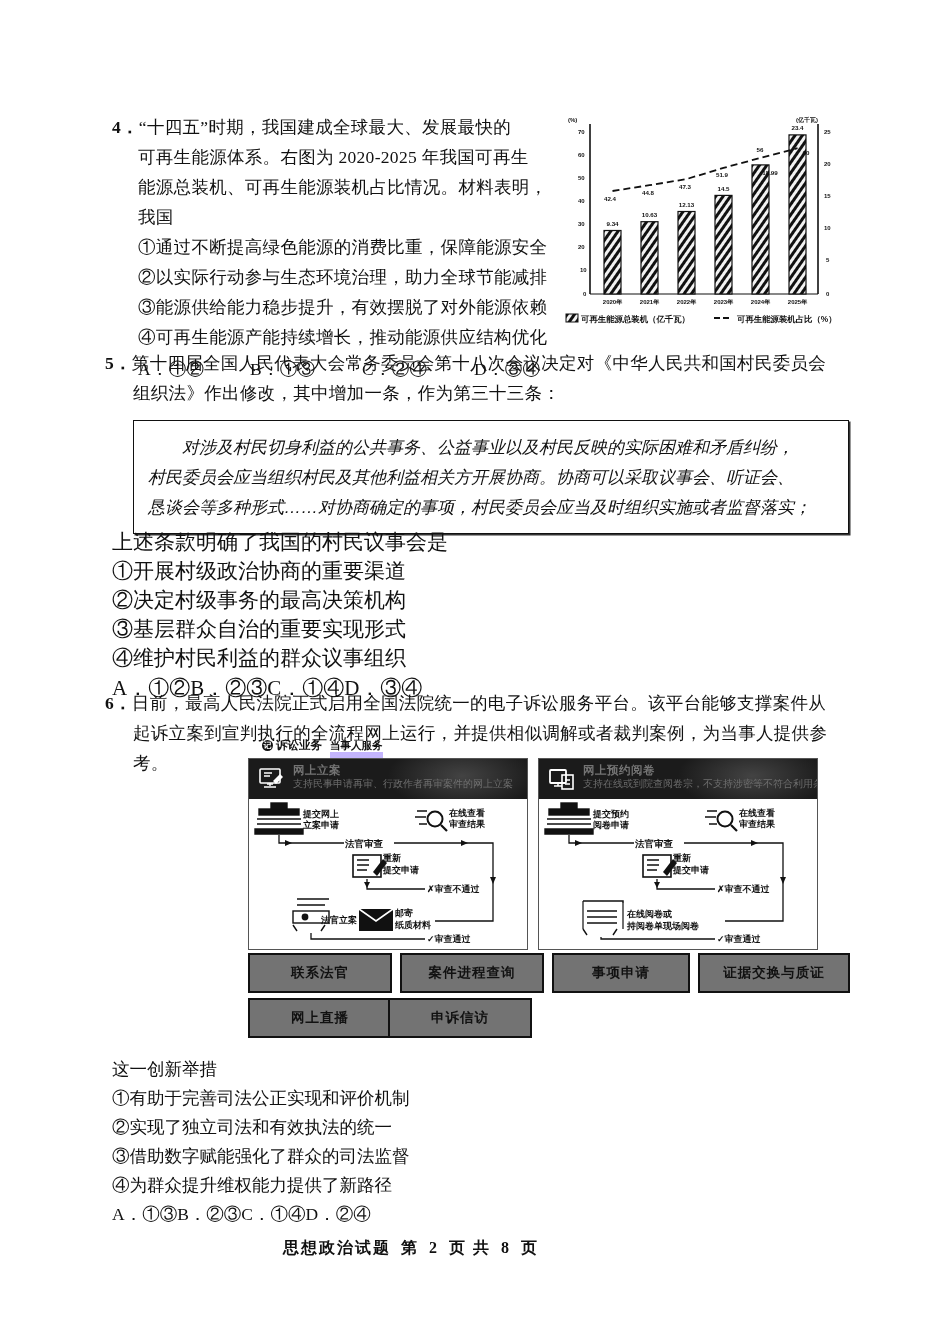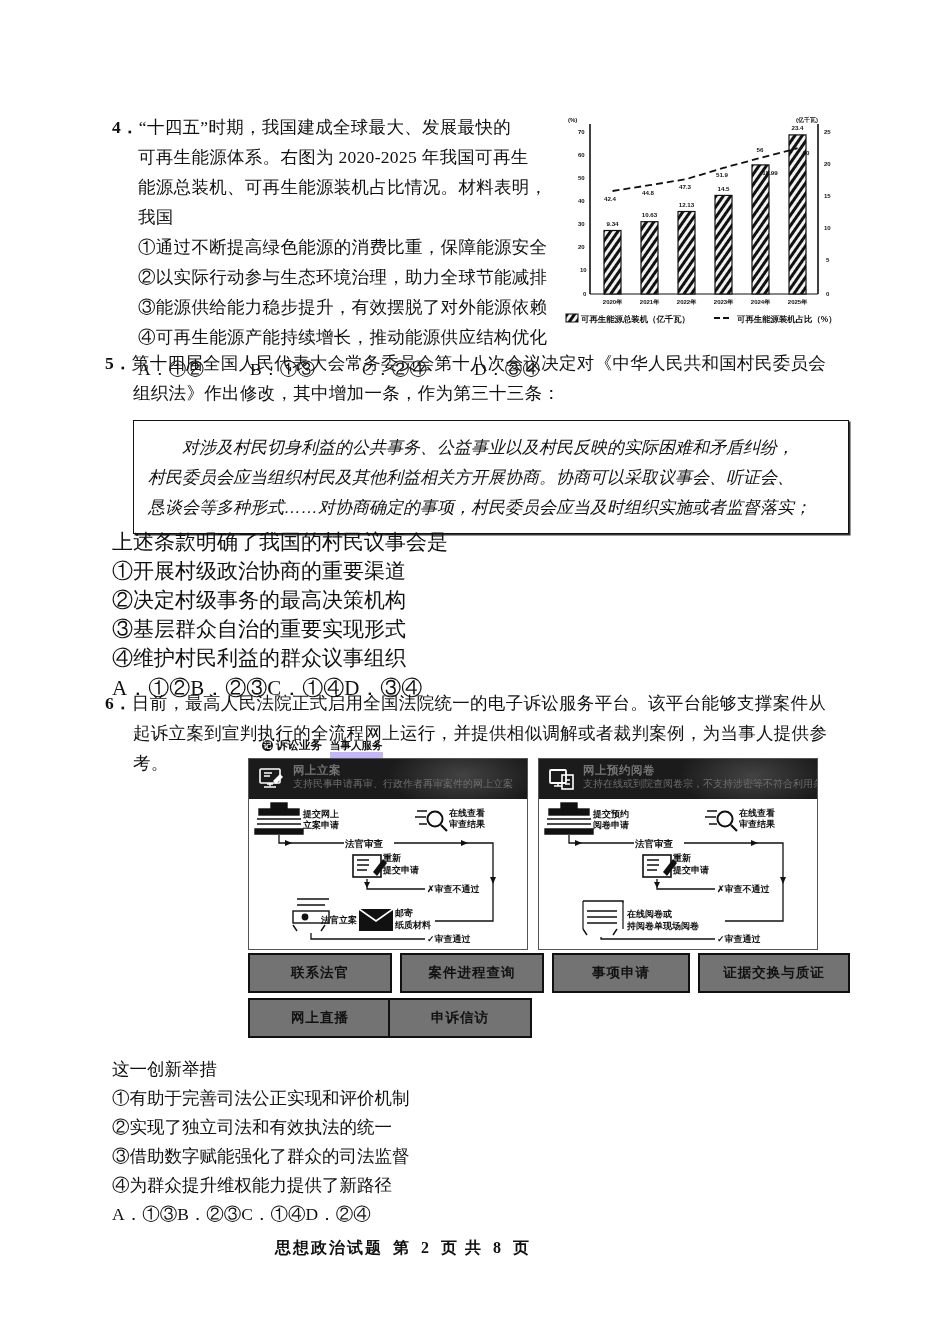--- a/index.html
+++ b/index.html
@@ -80,21 +80,21 @@
     font-family:"Liberation Serif","DejaVu Serif",serif;
     display:flex;align-items:center;justify-content:center;
     letter-spacing:1px;
   }
 
   
   #q6-tail{position:absolute;left:112px;top:1055px;width:560px;}
   #q6-tail div{font-size:17.5px;line-height:29px;}
 
   
-  #footer{position:absolute;left:0;top:1238px;width:806px;text-align:center;
+  #footer{position:absolute;left:8px;top:1238px;width:806px;text-align:center;
     font-size:16px;font-weight:700;letter-spacing:2px;}
   #footer span{margin:0 2px;}
 </style>
 </head>
 <body>
 
 <div class="page">
 
   <div id="q4">
     <div class="body-txt ln">

